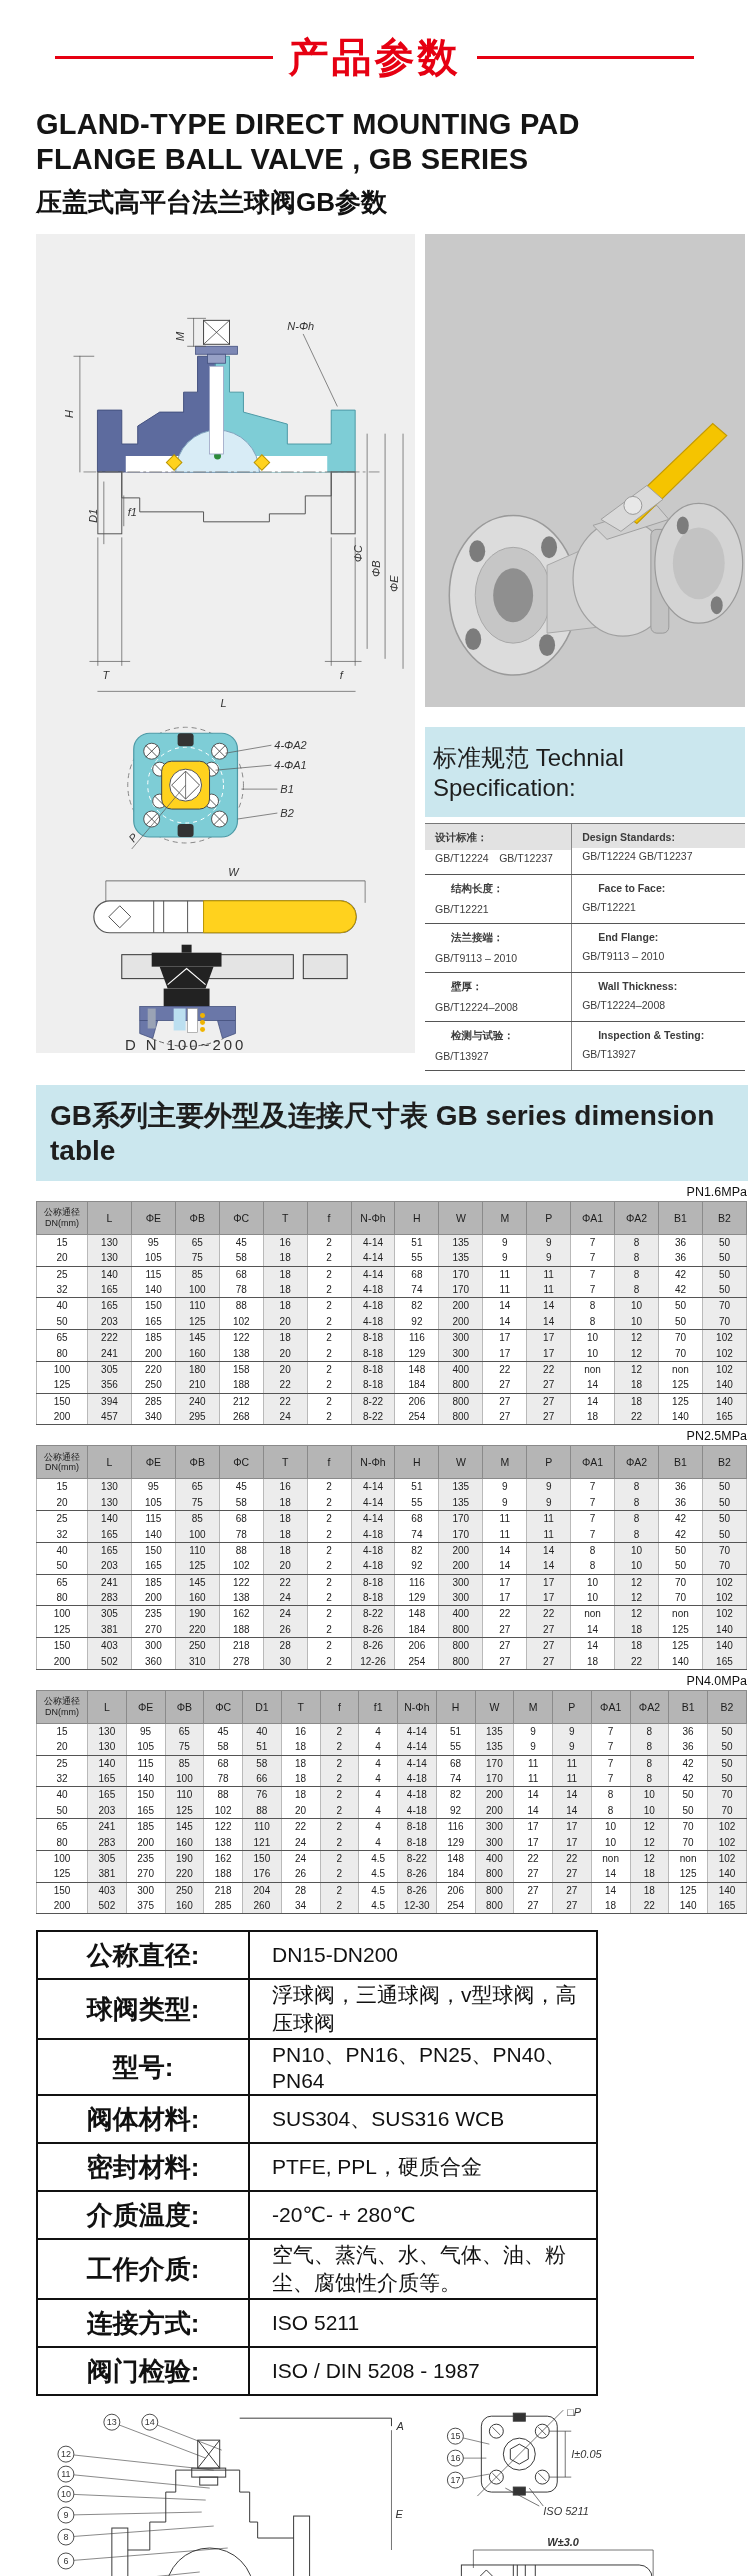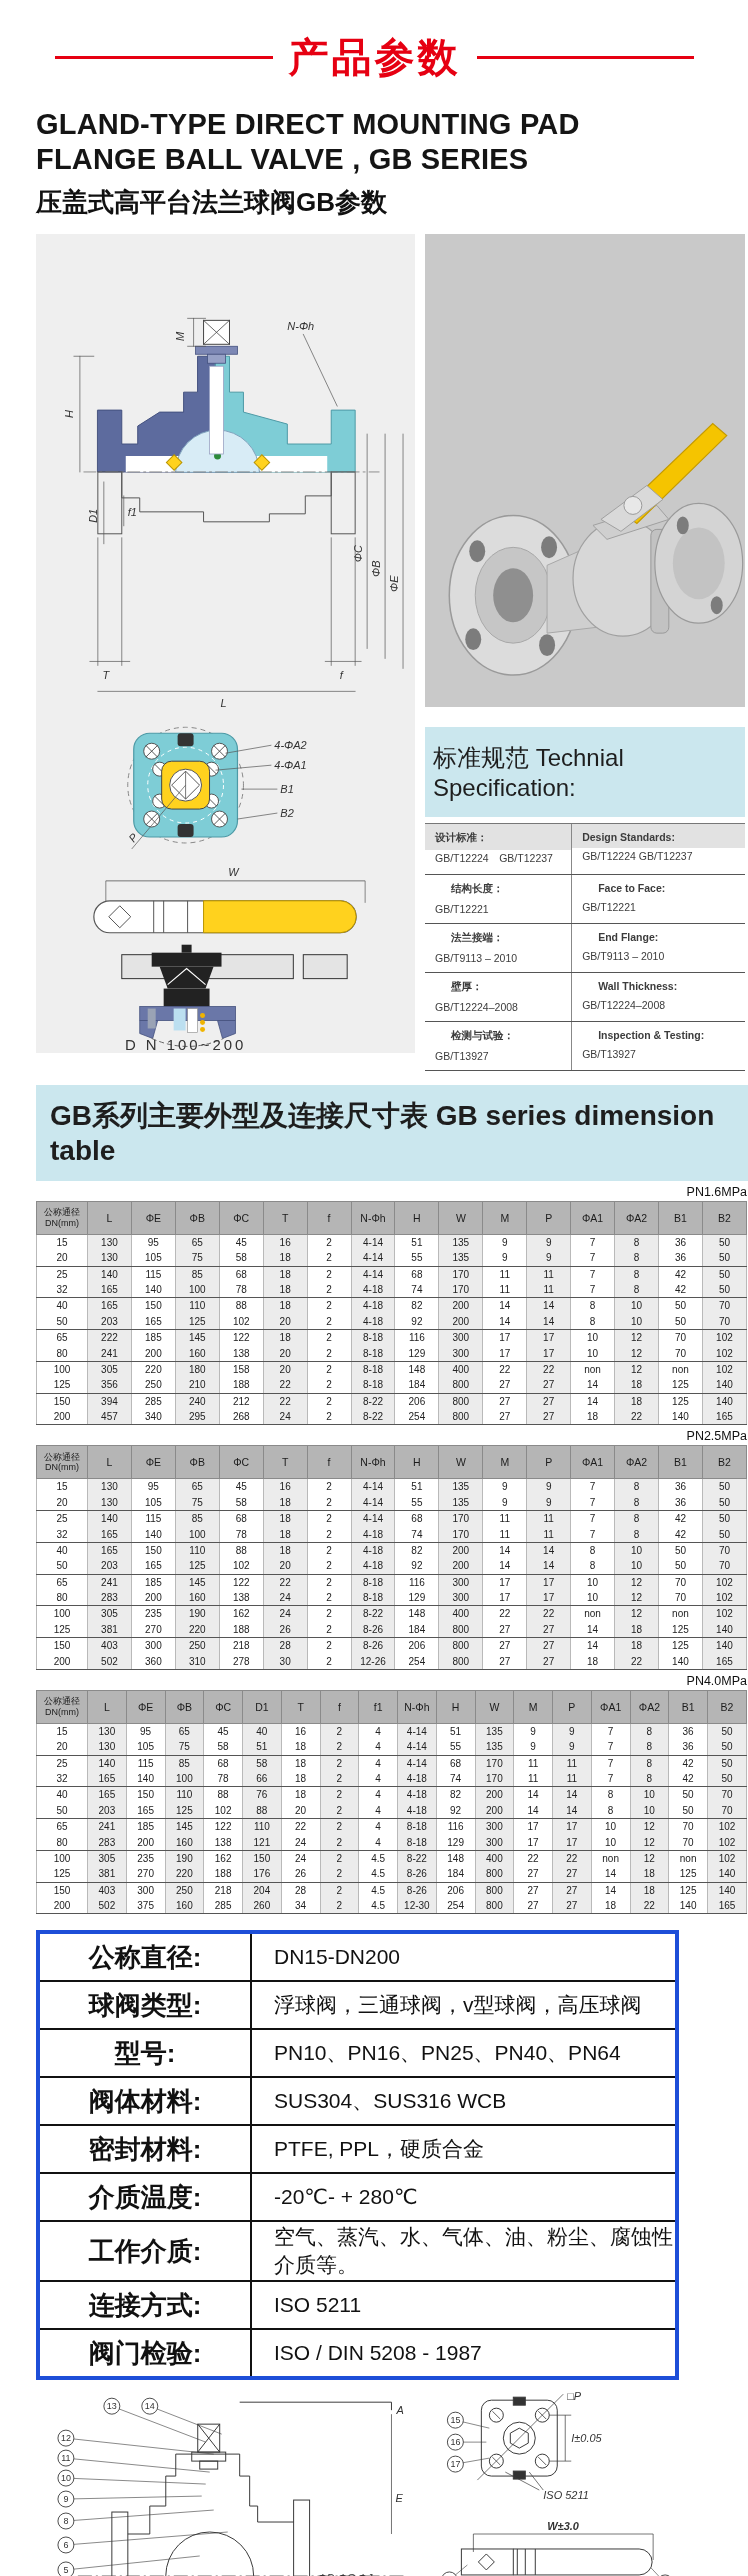--- a/index.html
+++ b/index.html
@@ -28,21 +28,21 @@
   
   .dim-banner{margin:14px 0 0 36px;background:#cbe7ee;padding:12px 14px 14px 14px;font-size:28px;font-weight:700;color:#1e1e1e;}
   .pn-label{width:711px;margin-left:36px;text-align:right;font-size:12.5px;color:#111;padding:4px 2px 2px 0;}
   .dim-table{width:711px;margin-left:36px;border-collapse:collapse;text-align:center;table-layout:fixed;border:1px solid #555;}
   .dim-table th{background:#b5b5b5;border:1px solid #8a8a8a;font-weight:400;font-size:10.5px;color:#1c1c1c;padding:3px 0;height:26px;}
   .dim-table th.dn-col{font-size:9px;line-height:1.15;width:50px;}
   .dim-table td{font-size:10px;color:#222;padding:2.2px 0;border-left:1px solid #b9b9b9;border-right:1px solid #b9b9b9;}
   .dim-table td.shade{background:#ececec;}
   .dim-table tr.grp td{border-bottom:1.5px solid #555;}
   
-  .prod-table{width:643px;margin:16px 0 0 36px;border-collapse:collapse;border:4px solid #1d4ed8;}
+  .prod-table{width:562px;margin:16px 0 0 36px;border-collapse:collapse;border:2px solid #1d4ed8;}
   .prod-table td{border:2px solid #111;}
   .prod-label{width:208px;text-align:center;font-size:26px;font-weight:700;color:#111;height:44px;}
   .prod-value{font-size:21px;color:#111;padding-left:22px;}
   
   .bottom-drawings{margin-top:4px;}
   svg text{font-family:"Liberation Sans","DejaVu Sans",sans-serif;}
   .draw-label{font-size:11px;font-style:italic;fill:#333;}
   .draw-label-b{font-size:15px;font-weight:700;fill:#222;}
   .draw-label-r{font-size:12px;font-weight:700;fill:#222;}
   .balloon-t{font-size:9px;fill:#333;}

